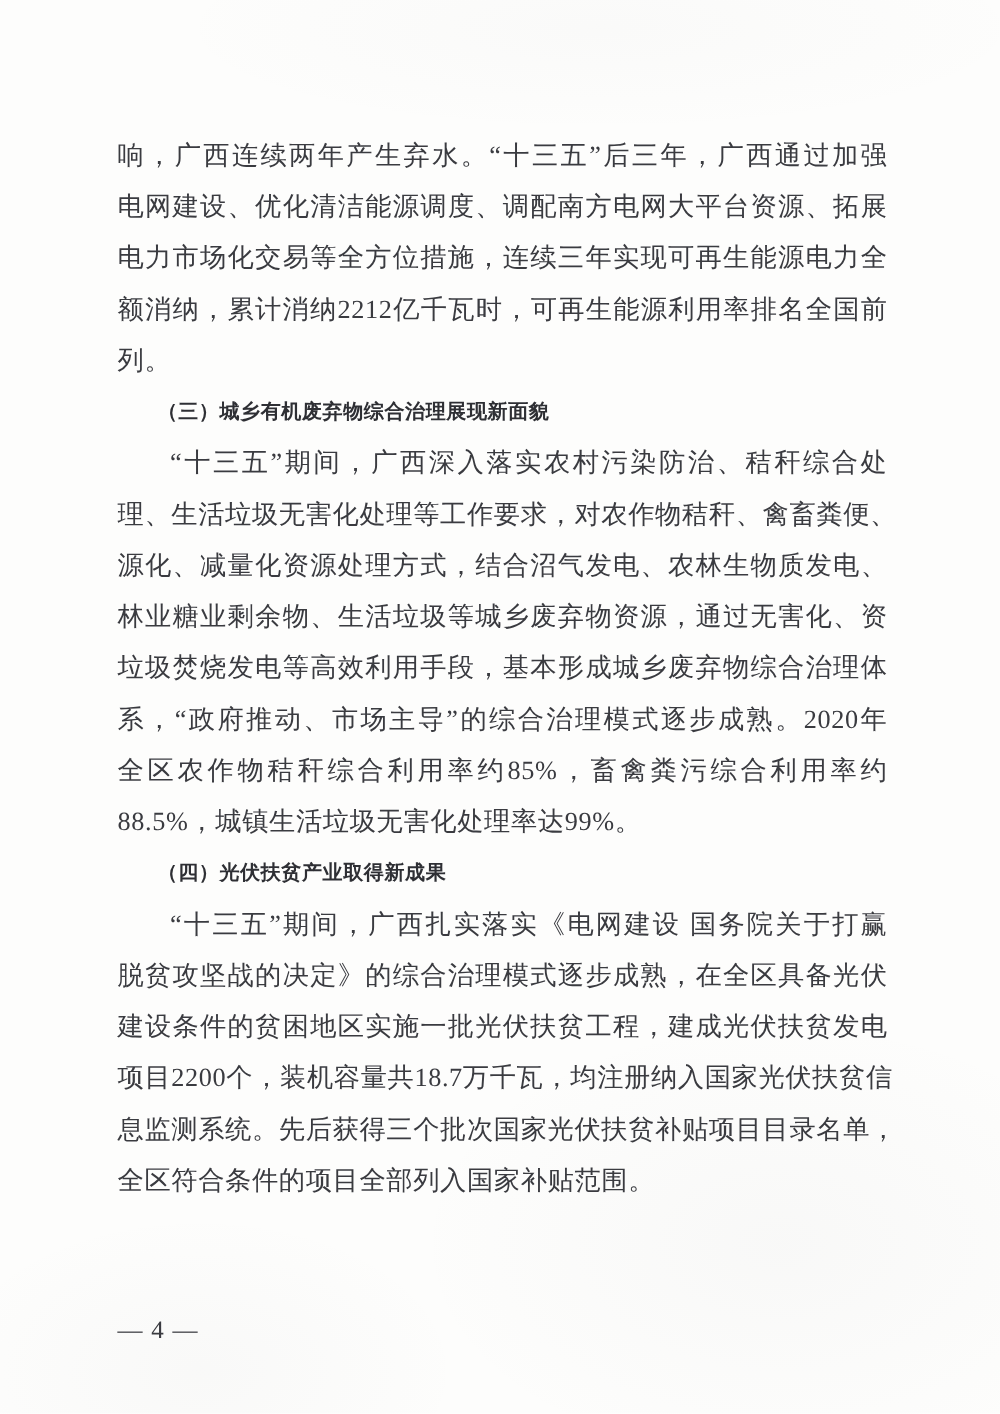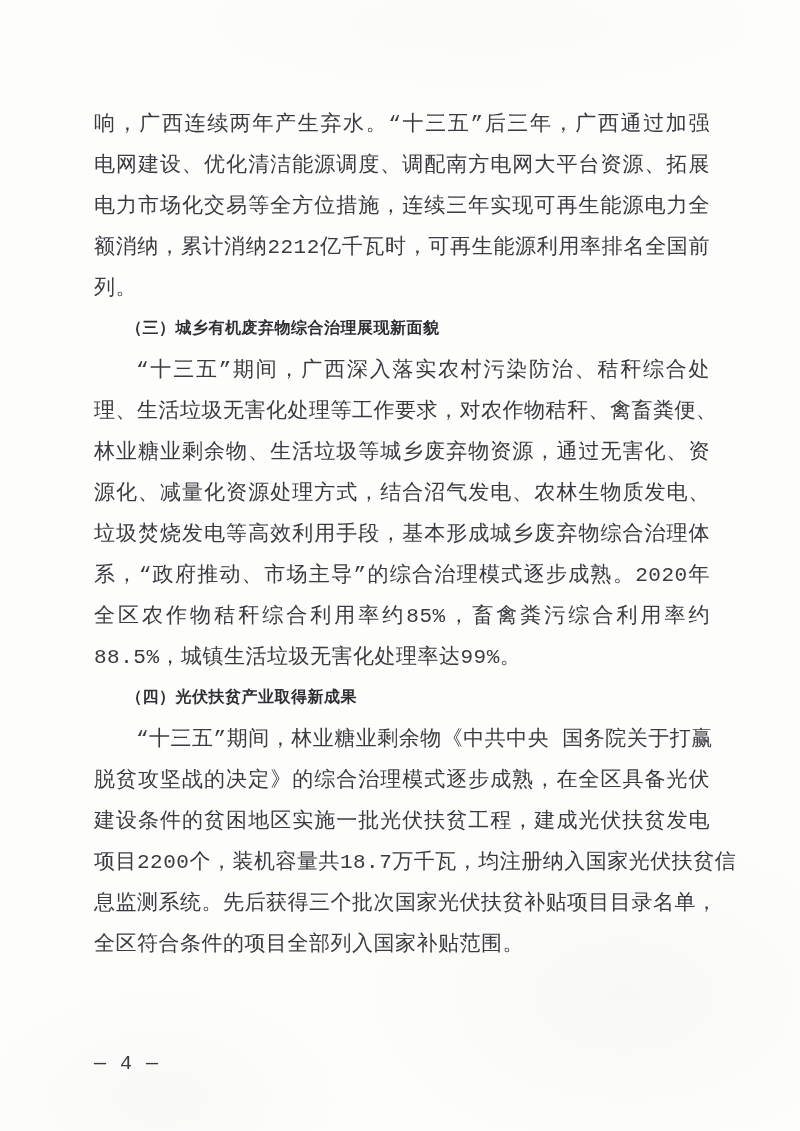--- a/index.html
+++ b/index.html
@@ -12,21 +12,21 @@
   }
   .page {
     position: relative;
     width: 800px;
     height: 1131px;
     background:
       radial-gradient(ellipse 420px 260px at 78% 88%, rgba(120,120,125,0.035), rgba(0,0,0,0) 70%),
       radial-gradient(ellipse 300px 180px at 20% 97%, rgba(120,120,125,0.03), rgba(0,0,0,0) 70%),
       radial-gradient(ellipse 500px 120px at 60% 2%, rgba(120,120,125,0.025), rgba(0,0,0,0) 70%),
       #fdfdfc;
-    font-family: Liberation Mono, monospace;
+    font-family: Liberation Serif, serif;
     color: #3a3b40;
   }
   .doc-body {
     position: absolute;
     left: 94px;
     top: 104px;
     width: 616px;
   }
   .para { margin: 0; padding: 0; }
   .line {
@@ -74,30 +74,30 @@
         <div class="line">响，广西连续两年产生弃水。“十三五”后三年，广西通过加强</div>
         <div class="line">电网建设、优化清洁能源调度、调配南方电网大平台资源、拓展</div>
         <div class="line">电力市场化交易等全方位措施，连续三年实现可再生能源电力全</div>
         <div class="line">额消纳，累计消纳2212亿千瓦时，可再生能源利用率排名全国前</div>
         <div class="line last">列。</div>
       </div>
       <div class="heading">（三）城乡有机废弃物综合治理展现新面貌</div>
       <div class="para">
         <div class="line indent">“十三五”期间，广西深入落实农村污染防治、秸秆综合处</div>
         <div class="line">理、生活垃圾无害化处理等工作要求，对农作物秸秆、禽畜粪便、</div>
+        <div class="line">源化、减量化资源处理方式，结合沼气发电、农林生物质发电、</div>
         <div class="line">林业糖业剩余物、生活垃圾等城乡废弃物资源，通过无害化、资</div>
-        <div class="line">源化、减量化资源处理方式，结合沼气发电、农林生物质发电、</div>
         <div class="line">垃圾焚烧发电等高效利用手段，基本形成城乡废弃物综合治理体</div>
         <div class="line">系，“政府推动、市场主导”的综合治理模式逐步成熟。2020年</div>
         <div class="line">全区农作物秸秆综合利用率约85%，畜禽粪污综合利用率约</div>
         <div class="line last">88.5%，城镇生活垃圾无害化处理率达99%。</div>
       </div>
       <div class="heading">（四）光伏扶贫产业取得新成果</div>
       <div class="para">
-        <div class="line indent">“十三五”期间，林业糖业剩余物《中共中央 国务院关于打赢</div>
+        <div class="line indent">“十三五”期间，广西扎实落实《电网建设 国务院关于打赢</div>
         <div class="line">脱贫攻坚战的决定》的综合治理模式逐步成熟，在全区具备光伏</div>
         <div class="line">建设条件的贫困地区实施一批光伏扶贫工程，建成光伏扶贫发电</div>
         <div class="line">项目2200个，装机容量共18.7万千瓦，均注册纳入国家光伏扶贫信</div>
         <div class="line">息监测系统。先后获得三个批次国家光伏扶贫补贴项目目录名单，</div>
         <div class="line last">全区符合条件的项目全部列入国家补贴范围。</div>
       </div>
     </div>
   <div class="footer">— 4 —</div>
 </div>
 

